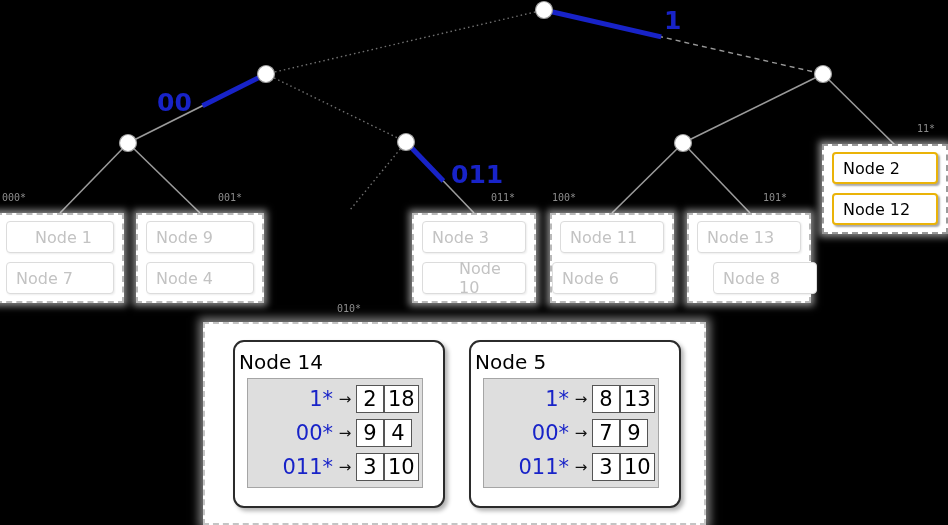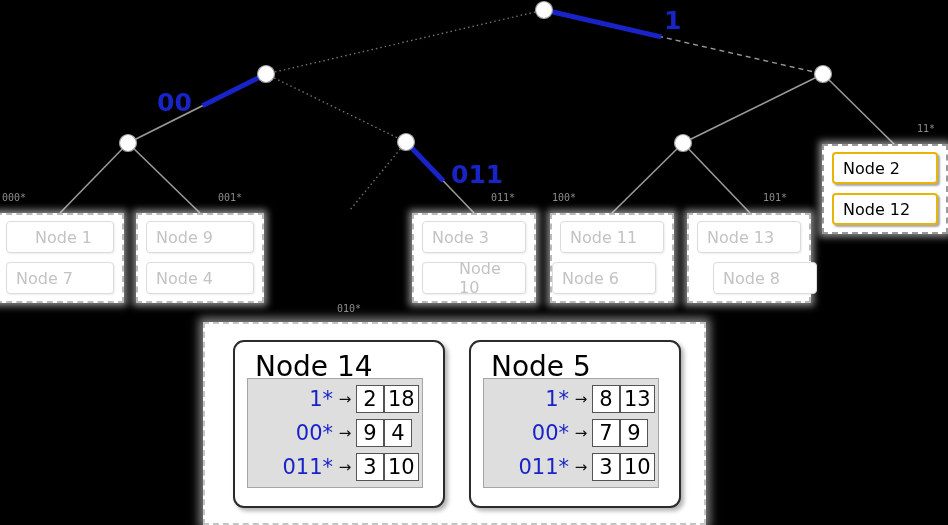--- a/index.html
+++ b/index.html
@@ -72,22 +72,22 @@
   .detail-card{
     position:absolute;
     background:#ffffff;
     border:2px solid #2b2b2b;
     border-radius:11px;
     box-sizing:border-box;
     box-shadow:3px 3px 4px rgba(0,0,0,0.30);
   }
   .detail-title{
     position:absolute;
-    left:20px;top:8px;
-    font-size:28px;
+    left:4px;top:8px;
+    font-size:20px;
     color:#000;
     white-space:nowrap;
   }
   .rt{
     position:absolute;
     background:#dedede;
     border:1.5px solid #a5a5a5;
     box-sizing:border-box;
   }
   .rt-row{

